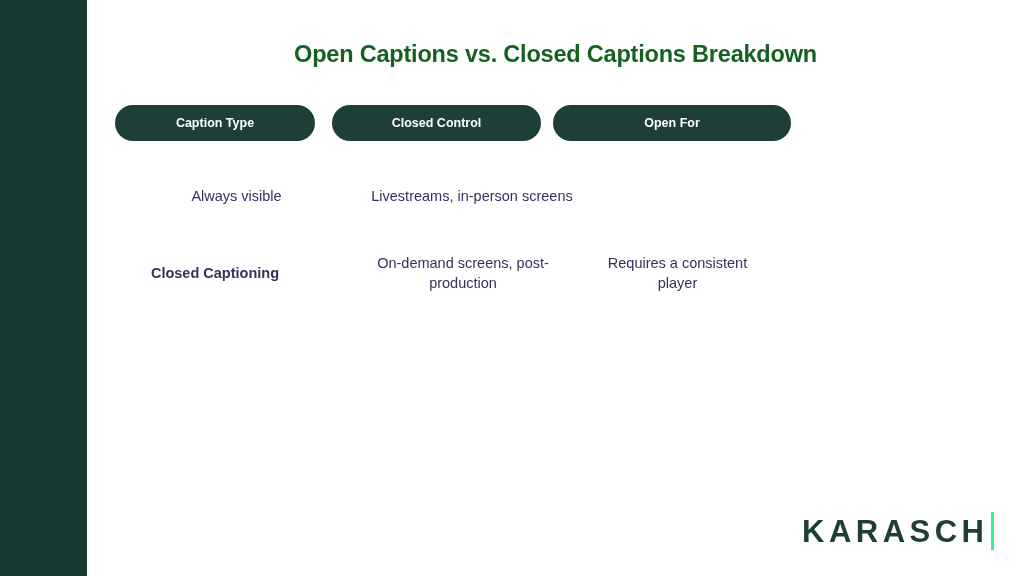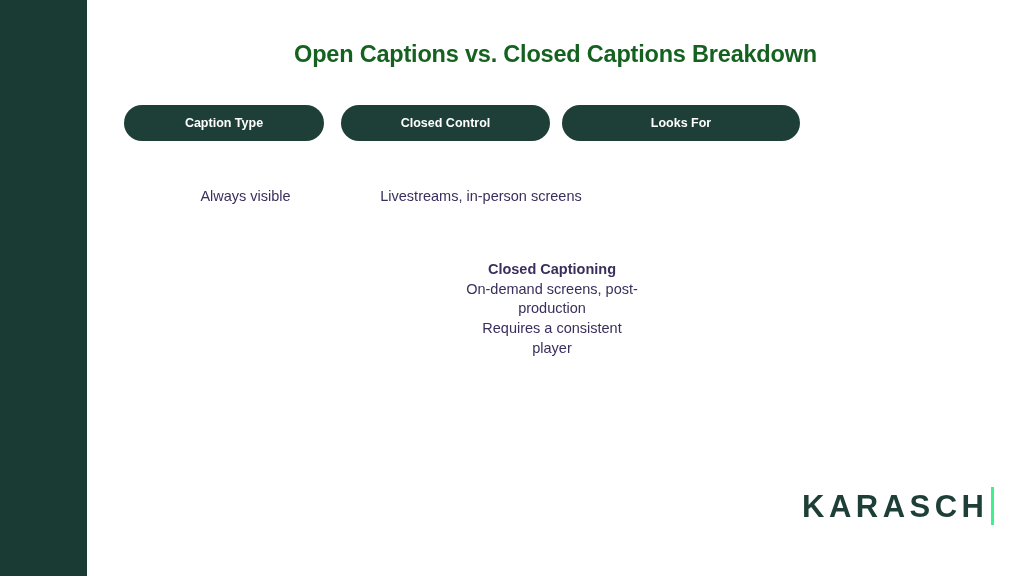--- a/index.html
+++ b/index.html
@@ -41,21 +41,21 @@
     text-align:center;
     font-size:23.5px;
     font-weight:bold;
     color:#156220;
     letter-spacing:-0.2px;
   }
 
   
   #comparison-table {
     position:absolute;
-    left:37px;
+    left:28px;
     top:105px;
     width:856px;
   }
 
   #table-header-row {
     display:flex;
     height:36px;
   }
 
   .header-pill {
@@ -81,40 +81,40 @@
   .gap-2 { width:10px; }
 
   .spacer { flex:none; }
 
   .data-row {
     display:flex;
     align-items:center;
   }
 
   #row-0 { margin-top:25px; min-height:62px; }
-  #row-1 { margin-top:32px; min-height:48px;flex-direction:column; }
+  #row-1 { margin-top:22px; min-height:48px; }
 
   .cell {
     text-align:center;
     color:#3a2e5c;
     font-size:14.5px;
     line-height:1.36;
     padding:0 4px;
   }
 
   .cell-label {
     font-weight:bold;
     font-size:14.5px;
   }
 
   
   #brand-logo {
     position:absolute;
     left:715px;
-    top:487px;
+    top:512px;
     display:flex;
     align-items:center;
   }
 
   #logo-wordmark {
     font-size:31px;
     font-weight:bold;
     color:#1d3f37;
     letter-spacing:4.5px;
     line-height:1;
@@ -136,21 +136,21 @@
 
   <div id="page-title">Open Captions vs. Closed Captions Breakdown</div>
 
   <div id="comparison-table">
 
     <div id="table-header-row">
       <div class="header-pill col-0">Caption Type</div>
       <div class="spacer gap-0"></div>
       <div class="header-pill col-1">Closed Control</div>
       <div class="spacer gap-1"></div>
-      <div class="header-pill col-2">Looks For</div>
+      <div class="header-pill col-2">Open For</div>
       <div class="spacer gap-2"></div>
     </div>
 
     <div class="data-row" id="row-0">
       <div class="spacer gap-0"></div>
       <div class="cell col-1">Always visible</div>
       <div class="spacer gap-1"></div>
       <div class="cell col-2">Livestreams, in-person screens</div>
       <div class="spacer gap-2"></div>
     </div>

